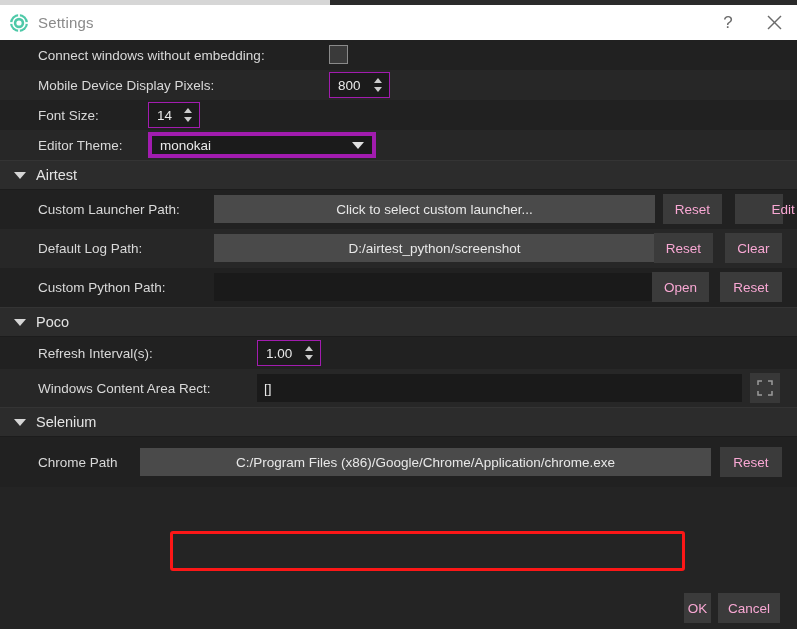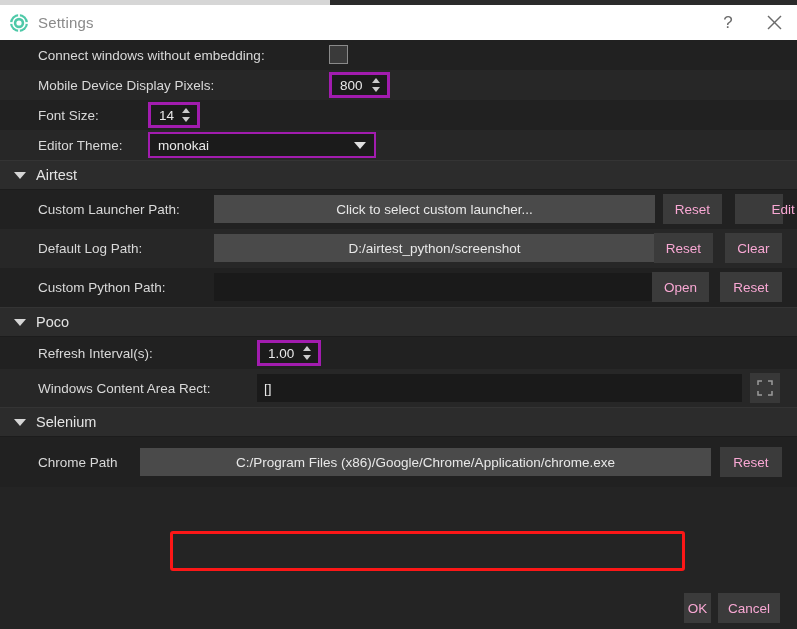--- a/index.html
+++ b/index.html
@@ -125,21 +125,21 @@
     box-sizing: border-box;
     border: 1px solid #8a8a8a;
     background: #3a3a3a;
   }
 
   
   .spin {
     display: flex;
     align-items: stretch;
     background: #1b1b1b;
-    border: 3px solid #a21caf;
+    border: 1px solid #a21caf;
     box-sizing: border-box;
     height: 26px;
   }
   .spin .val {
     flex: 1 1 auto;
     display: flex;
     align-items: center;
     padding-left: 8px;
     font-size: 13.5px;
     color: #e8e8e8;
@@ -164,21 +164,21 @@
     border-left: 4px solid transparent;
     border-right: 4px solid transparent;
     border-top: 5px solid #cccccc;
   }
 
   
   .combo {
     height: 26px;
     box-sizing: border-box;
     background: #1b1b1b;
-    border: 2px solid #a21caf;
+    border: 4px solid #a21caf;
     display: flex;
     align-items: center;
     justify-content: space-between;
     padding: 0 8px 0 8px;
   }
   .combo .cval {
     font-size: 13.5px;
     color: #e8e8e8;
   }
   .combo .carrow {

